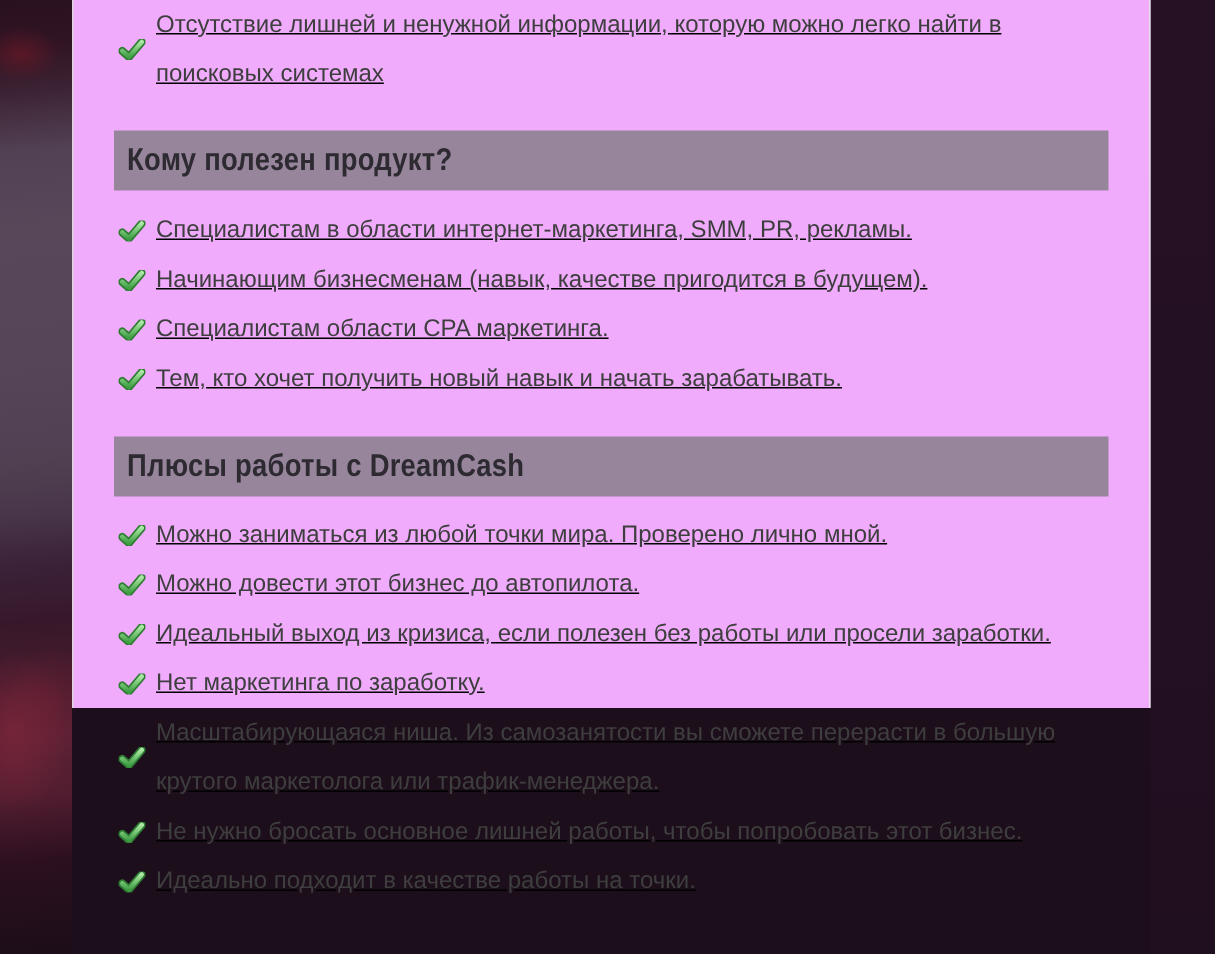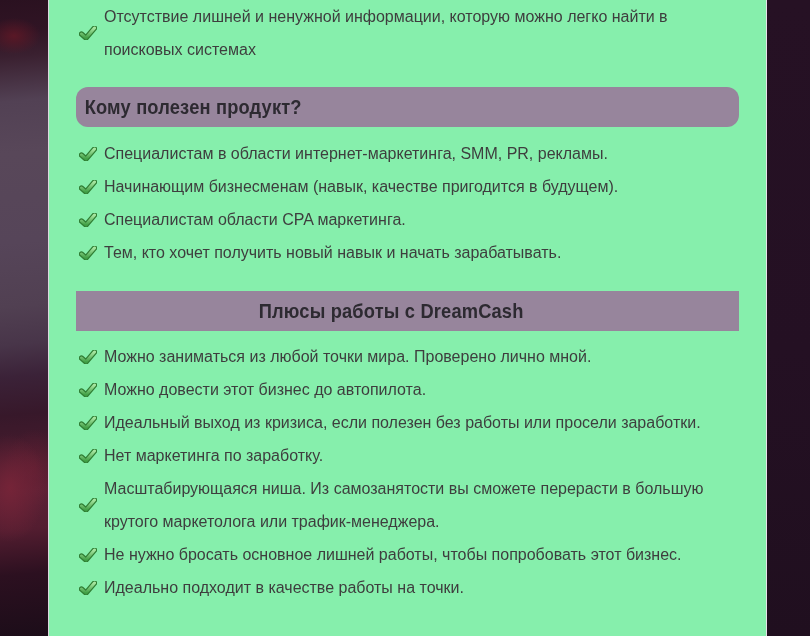--- a/index.html
+++ b/index.html
@@ -24,39 +24,39 @@
   }
 
   
   .bg-right{
     position:absolute;left:767px;top:0;width:43px;height:636px;
     background:linear-gradient(180deg,#261124 0%,#241023 55%,#200f1f 100%);
   }
 
   
   .content{
-    position:absolute;left:48px;top:0;width:719px;height:636px;
-    background:#86efac;box-sizing:border-box;
-    border-left:1px solid #ddd6df;border-right:1px solid #e7e2e9;
+    position:absolute;left:48px;top:0;width:719px;height:472px;
+    background:#f0abfc;box-sizing:border-box;
+    border-left:1px solid #ddd6df;border-right:1px solid #e7e2e9;text-decoration:underline;
   }
 
   
   .section-header{
     margin:0 0 0 27px;width:663px;height:40px;
     background:#97859c;overflow:hidden;white-space:nowrap;
   }
   .section-header .hdr-inner{
     display:inline-block;
     padding-left:10px;
     font-size:21px;font-weight:bold;line-height:40px;color:#2d2a31;
     transform:scaleX(.87);transform-origin:0 50%;
     letter-spacing:.2px;
   }
-  .hdr-1{margin-top:21px;margin-bottom:10px;border-radius:12px;}
-  .hdr-2{margin-top:22px;margin-bottom:9px;text-align:center;}
+  .hdr-1{margin-top:21px;margin-bottom:10px;}
+  .hdr-2{margin-top:22px;margin-bottom:9px;}
 
   
   .checklist{list-style:none;margin:0;padding:0;}
   .checklist li{
     position:relative;
     padding-left:55px;
     font-size:16px;line-height:33px;color:#3e3e3e;
   }
   .checklist .li-text{display:block;max-width:640px;}
   .checklist.intro .li-text{max-width:600px;}

